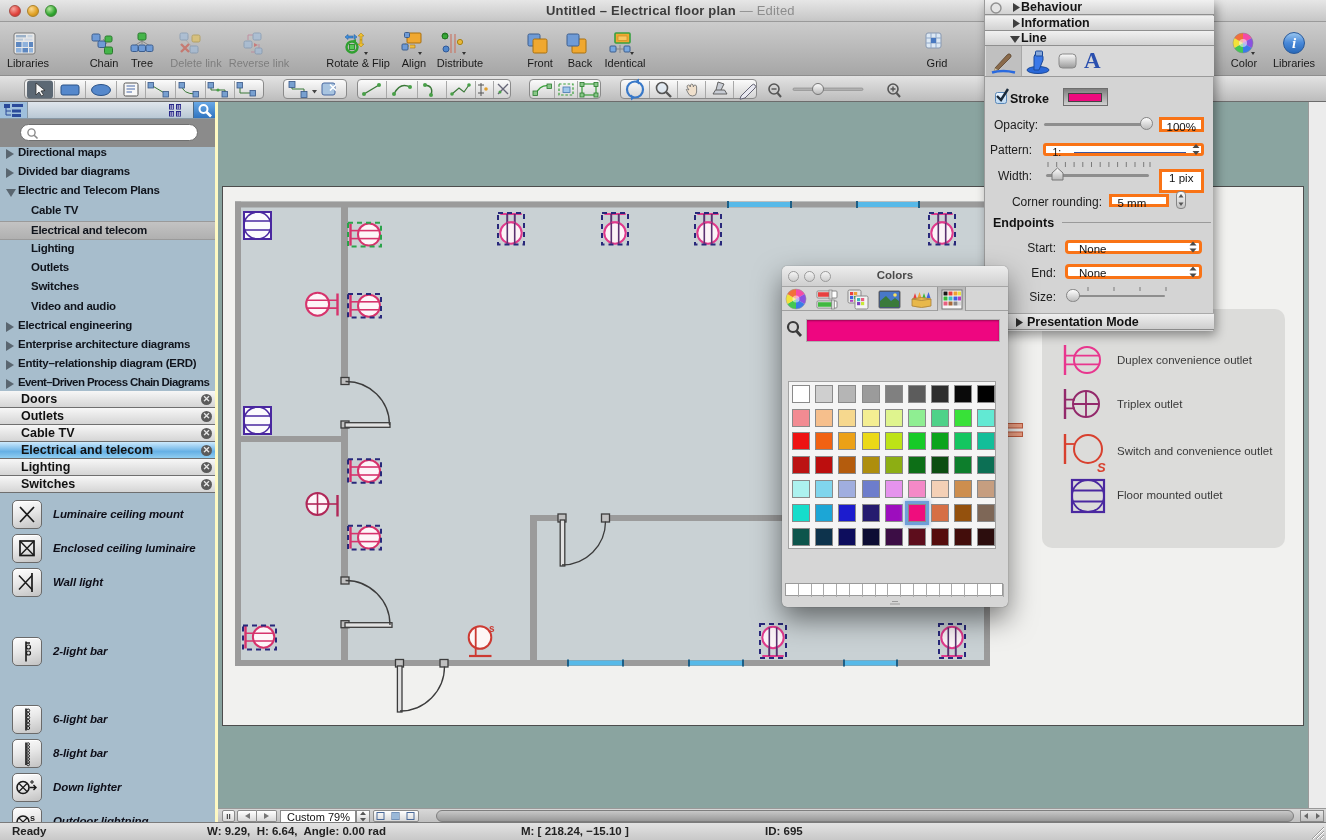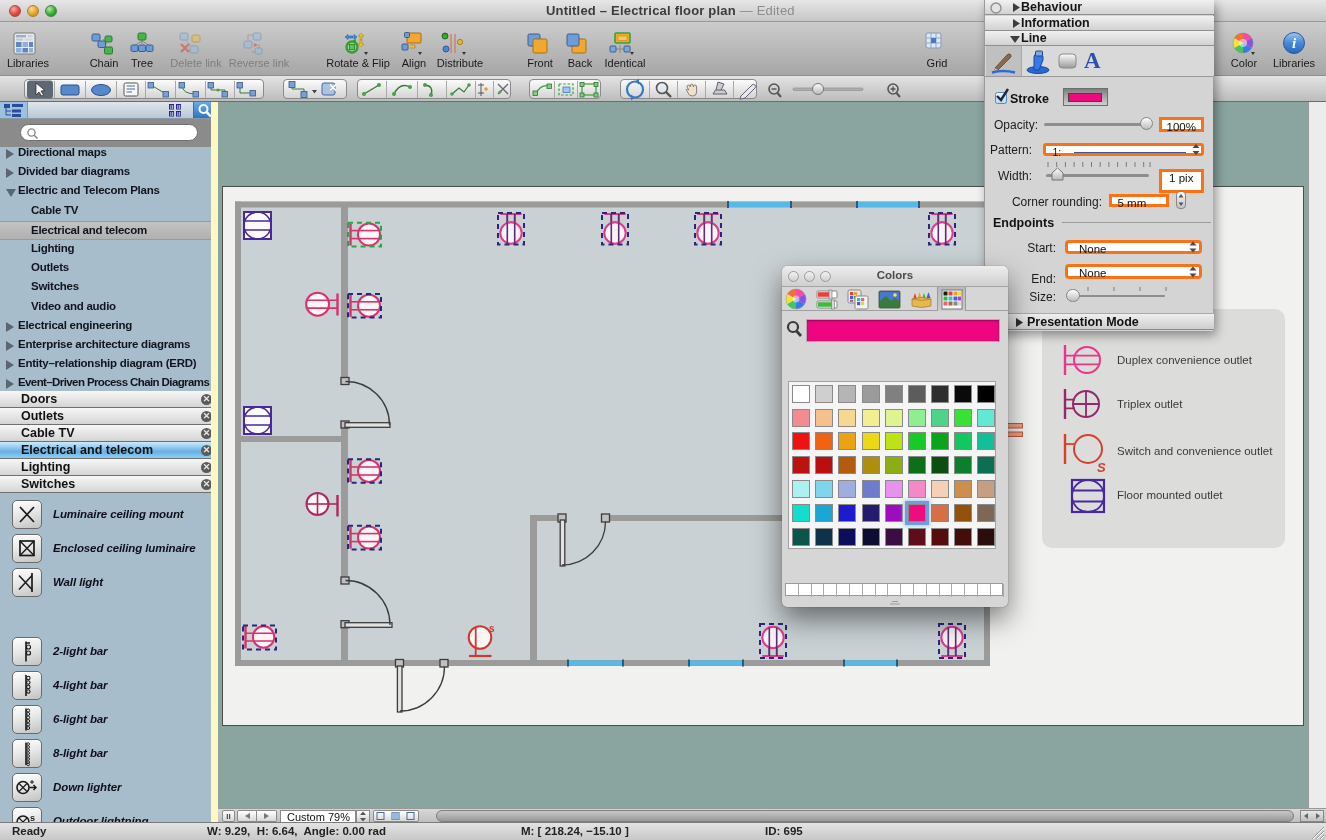--- a/index.html
+++ b/index.html
@@ -13,21 +13,21 @@
   #title { position:absolute; top:3px; left:546px; font-size:13px; font-weight:700; color:#3c3c3c; letter-spacing:0.2px; }
   #title .ed { color:#8d8d8d; font-weight:400; }
   #toolbar1 { left:0; top:22px; width:1326px; height:54px; background:linear-gradient(#cccccc,#a6a6a6); border-bottom:1px solid #8e8e8e; z-index:10; }
   .tbi { position:absolute; top:10px; }
   .tbl { position:absolute; top:35px; font-size:11px; color:#1a1a1a; text-align:center; transform:translateX(-50%); white-space:nowrap; }
   .tbl.dim { color:#7e7e7e; }
   #toolbar2 { left:0; top:76px; width:1326px; height:26px; background:linear-gradient(#e3e3e3,#bcbcbc); border-bottom:1px solid #6c6c6c; z-index:10; }
   .tgrp { position:absolute; top:3px; height:20px; border:1px solid #8a8a8a; border-radius:4px; background:linear-gradient(#fbfbfb,#d4d4d4); }
 
   
-  #sidebar { left:0; top:102px; width:218px; height:720px; background:#a7bdcc; z-index:10; border-right:7px solid #fef9c3; overflow:hidden; }
+  #sidebar { left:0; top:102px; width:218px; height:720px; background:#a7bdcc; z-index:10; border-right:3px solid #fef9c3; overflow:hidden; }
   #sbhead { position:absolute; left:0; top:0; width:218px; height:17px; background:linear-gradient(#dfe6ec,#b9c8d4); border-bottom:1px solid #8898a4; }
   #sbsearchband { position:absolute; left:0; top:17px; width:218px; height:28px; background:#8b8b8b; }
   #sbsearch { position:absolute; left:20px; top:22px; width:178px; height:17px; background:#fff; border:1px solid #6f6f6f; border-radius:9px; }
   #tree { position:absolute; left:0; top:0; width:218px; }
   .trow { position:absolute; left:0; width:218px; height:19px; font-size:11.5px; font-weight:700; color:#10141c; white-space:nowrap; letter-spacing:-0.25px; }
   .trow .tri { position:absolute; left:6px; top:5px; width:0; height:0; }
   .tri.r { border-left:8px solid #5a6670; border-top:5px solid transparent; border-bottom:5px solid transparent; }
   .tri.d { border-top:8px solid #5a6670; border-left:5px solid transparent; border-right:5px solid transparent; top:7px !important; }
   .trow .txt { position:absolute; top:2px; }
   .trow.sel { background:linear-gradient(#c3c3c3,#b0b0b0); border-top:1px solid #9a9a9a; border-bottom:1px solid #9a9a9a; }
@@ -475,32 +475,20 @@
         </svg></div>
     <div class="symlbl">Wall light</div>
   </div>
   <div class="symrow" style="top:534.5px">
     <div class="symbtn"><svg width="28" height="27" viewBox="0 0 28 27">
           <path d="M13 3.5 L13 23.5 M13 5 L17 5" stroke="#1a1a1a" stroke-width="1.6"></path>
           <circle cx="15.5" cy="9" r="2" fill="none" stroke="#1a1a1a" stroke-width="1.2"></circle>
           <circle cx="15.5" cy="15" r="2" fill="none" stroke="#1a1a1a" stroke-width="1.2"></circle>
         </svg></div>
     <div class="symlbl">2-light bar</div>
-  </div>
-  <div class="symrow" style="top:569px">
-    <div class="symbtn"><svg width="28" height="27" viewBox="0 0 28 27">
-          <path d="M13 3 L13 24" stroke="#1a1a1a" stroke-width="1.6"></path>
-          <g fill="none" stroke="#1a1a1a" stroke-width="1.1">
-            <circle cx="15.3" cy="6" r="1.7"></circle>
-            <circle cx="15.3" cy="10.5" r="1.7"></circle>
-            <circle cx="15.3" cy="15" r="1.7"></circle>
-            <circle cx="15.3" cy="19.5" r="1.7"></circle>
-          </g>
-        </svg></div>
-    <div class="symlbl">4-light bar</div>
   </div>
   <div class="symrow" style="top:603px">
     <div class="symbtn"><svg width="28" height="27" viewBox="0 0 28 27">
           <path d="M13 2.5 L13 24.5" stroke="#1a1a1a" stroke-width="1.6"></path>
           <g fill="none" stroke="#1a1a1a" stroke-width="1">
             <circle cx="15.2" cy="4.5" r="1.5"></circle>
             <circle cx="15.2" cy="8" r="1.5"></circle>
             <circle cx="15.2" cy="11.5" r="1.5"></circle>
             <circle cx="15.2" cy="15" r="1.5"></circle>
             <circle cx="15.2" cy="18.5" r="1.5"></circle>
@@ -884,21 +872,21 @@
 
   <div style="position:absolute;left:8px;top:216px;font-size:12.5px;font-weight:700;color:#111;">Endpoints</div>
   <div style="position:absolute;left:77px;top:222px;width:149px;border-top:1px solid #9a9a9a;"></div>
 
   <div class="ilbl" style="left:0;top:241px;width:71px;text-align:right;">Start:</div>
   <div class="ifield" style="left:80px;top:239.5px;width:136.5px;height:14.5px;border-radius:4px;padding-left:11px;line-height:13.5px;">None</div>
   <svg style="position:absolute;left:202px;top:241px" width="12" height="12" viewBox="0 0 12 12">
       <path d="M6 0.5 L9.5 4.5 L2.5 4.5 Z" fill="#4a4a4a"></path>
       <path d="M6 11.5 L9.5 7.5 L2.5 7.5 Z" fill="#4a4a4a"></path>
     </svg>
-  <div class="ilbl" style="left:0;top:265.5px;width:71px;text-align:right;margin-top:6px;">End:</div>
+  <div class="ilbl" style="left:0;top:265.5px;width:71px;text-align:right;">End:</div>
   <div class="ifield" style="left:80px;top:264px;width:136.5px;height:14.5px;border-radius:4px;padding-left:11px;line-height:13.5px;">None</div>
   <svg style="position:absolute;left:202px;top:265.5px" width="12" height="12" viewBox="0 0 12 12">
       <path d="M6 0.5 L9.5 4.5 L2.5 4.5 Z" fill="#4a4a4a"></path>
       <path d="M6 11.5 L9.5 7.5 L2.5 7.5 Z" fill="#4a4a4a"></path>
     </svg>
 
   <div class="ilbl" style="left:0;top:289.5px;width:71px;text-align:right;">Size:</div>
   <div style="position:absolute;left:83px;top:294.5px;width:97px;height:2.5px;background:#8e8e8e;border-radius:2px;"></div>
   <svg style="position:absolute;left:102px;top:286px" width="82" height="6" viewBox="0 0 82 6">
       <g stroke="#7a7a7a">

